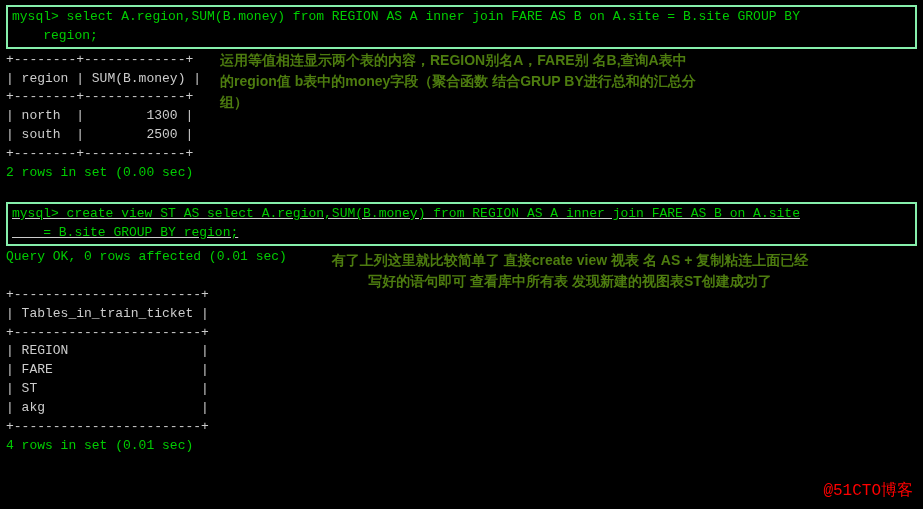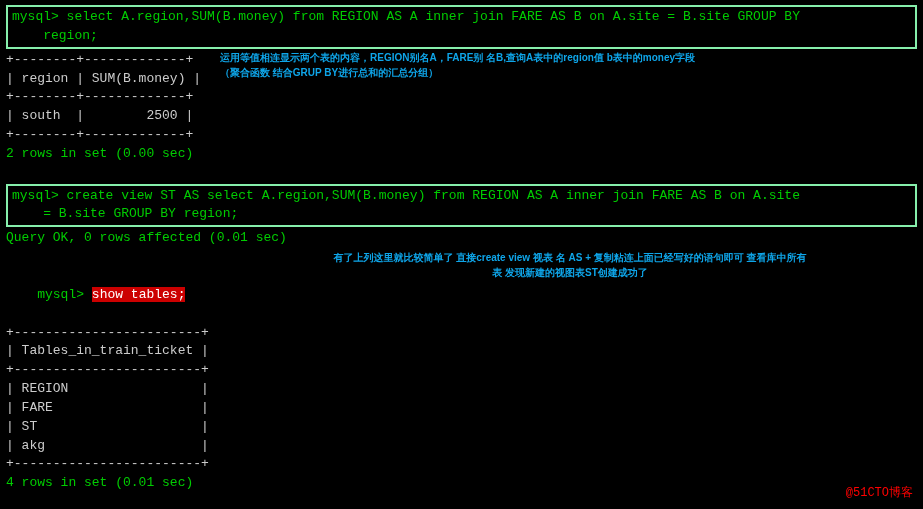--- a/index.html
+++ b/index.html
@@ -31,23 +31,23 @@
     .green { color: #00cc00; }
     .white { color: #cccccc; }
     .highlighted-show {
       background-color: #cc0000;
       color: #ffffff;
       display: inline;
     }
 
     .annotation-box {
       position: absolute;
-      color: #0ea5e9;
+      color: #4d7c0f;
       font-family: 'SimSun', 'Microsoft YaHei', sans-serif;
-      font-size: 10px;
+      font-size: 14px;
       line-height: 1.5;
       font-weight: bold;
     }
 
     .box1 {
       top: 50px;
       left: 220px;
       width: 480px;
     }
 
@@ -57,21 +57,21 @@
       width: 480px;
       text-align: center;
     }
 
     .watermark {
       position: absolute;
       bottom: 8px;
       right: 10px;
       color: #ff0000;
       font-family: 'Courier New', Courier, monospace;
-      font-size: 12px;
+      font-size: 16px;
     }
 
     .cmd-block {
       border: 2px solid #86efac;
       padding: 1px 4px;
       margin: 1px 0;
     }
   </style>
 </head>
 <body>
@@ -79,38 +79,36 @@
 <div class="terminal">
 
   <div class="cmd-block" style="margin-bottom:2px;">
     <span class="line green">mysql&gt; select A.region,SUM(B.money) from REGION AS A inner join FARE AS B on A.site = B.site GROUP BY</span>
     <span class="line green">    region;</span>
   </div>
 
   <span class="line white">+--------+-------------+</span>
   <span class="line white">| region | SUM(B.money) |</span>
   <span class="line white">+--------+-------------+</span>
+  <span class="line white">| north  |        1300 |</span>
   <span class="line white">| south  |        2500 |</span>
   <span class="line white">+--------+-------------+</span>
   <span class="line green">2 rows in set (0.00 sec)</span>
 
   <span class="line">&nbsp;</span>
 
-  <div class="cmd-block" style="margin-bottom:2px;">
+  <div class="cmd-block" style="margin-bottom:2px;text-decoration:underline;">
     <span class="line green">mysql&gt; create view ST AS select A.region,SUM(B.money) from REGION AS A inner join FARE AS B on A.site</span>
     <span class="line green">    = B.site GROUP BY region;</span>
   </div>
 
   <span class="line green">Query OK, 0 rows affected (0.01 sec)</span>
 
   <span class="line">&nbsp;</span>
 
-  <span class="line">
-    <span class="green">mysql&gt; </span><span class="highlighted-show">show tables;</span>
-  </span>
 
   <span class="line white">+------------------------+</span>
   <span class="line white">| Tables_in_train_ticket |</span>
   <span class="line white">+------------------------+</span>
   <span class="line white">| REGION                 |</span>
   <span class="line white">| FARE                   |</span>
   <span class="line white">| ST                     |</span>
   <span class="line white">| akg                    |</span>
   <span class="line white">+------------------------+</span>
   <span class="line green">4 rows in set (0.01 sec)</span>

